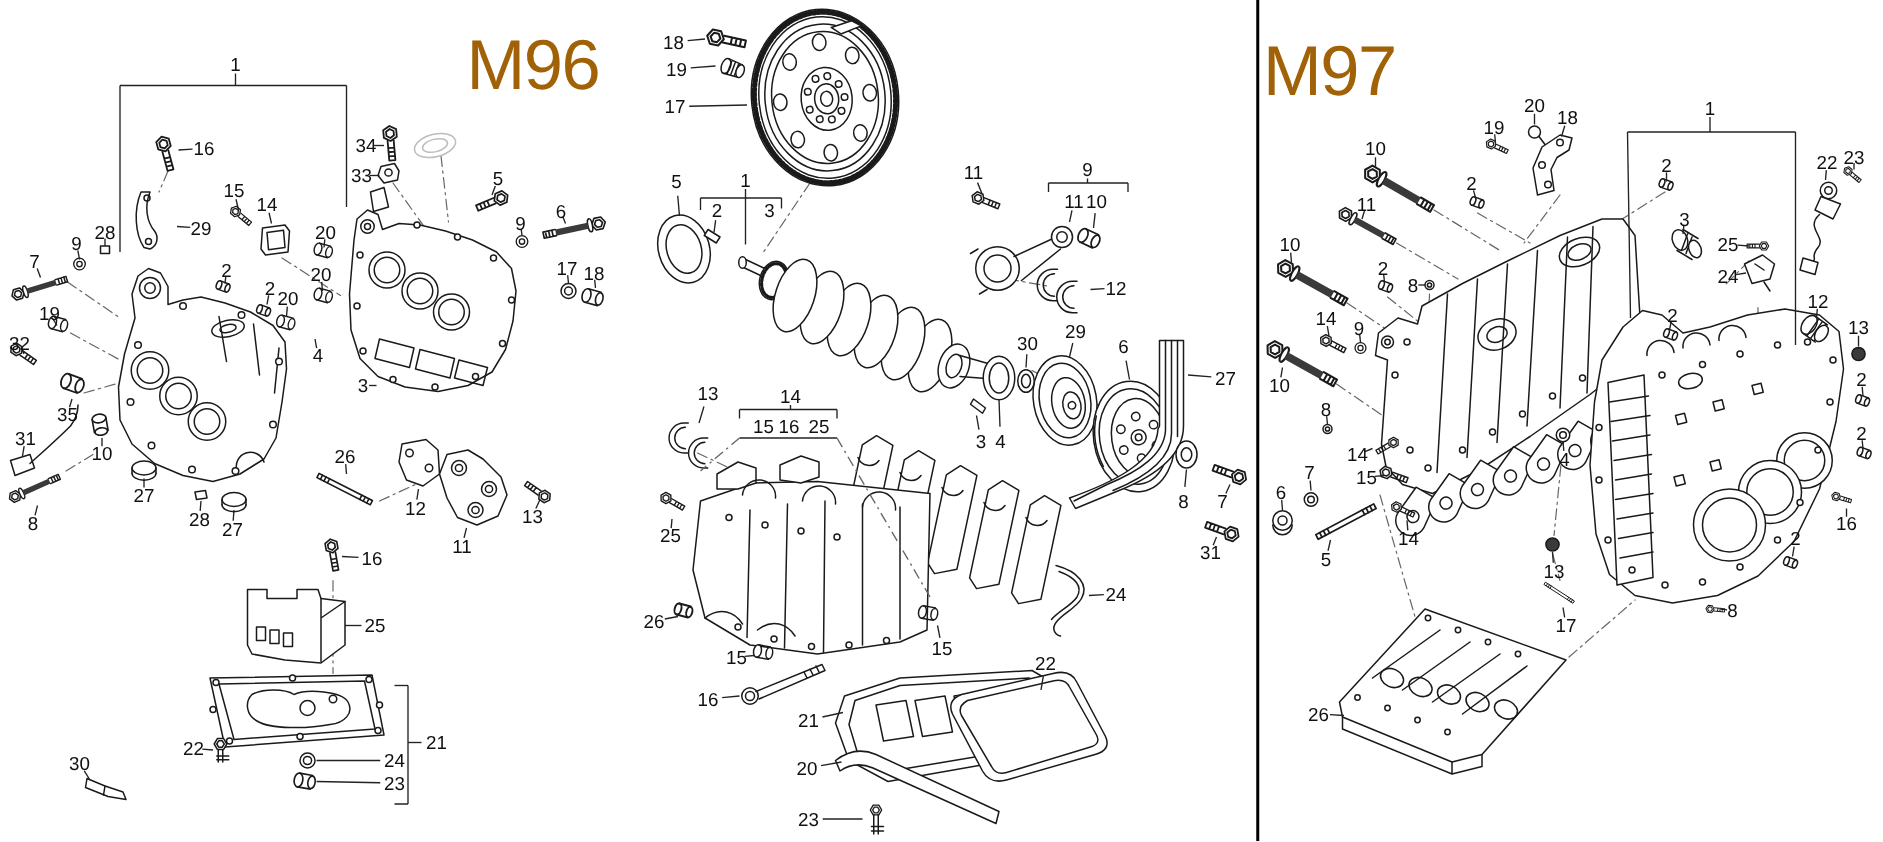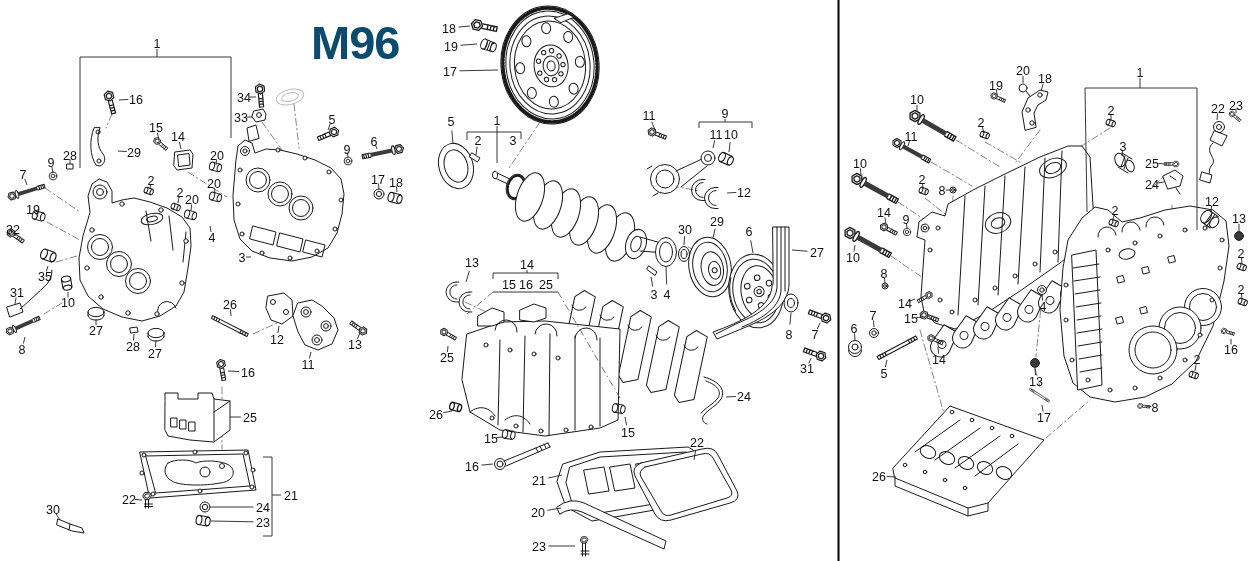--- a/index.html
+++ b/index.html
@@ -1,29 +1,30 @@
 <!DOCTYPE html>
 <html><head>
 <meta charset="utf-8">
 <style>
   html,body{margin:0;padding:0;background:#fff;}
   .stage{position:relative;width:1255px;height:561px;background:#fff;overflow:hidden;
          font-family:"Liberation Sans",sans-serif;}
   .stage svg{position:absolute;left:0;top:0;}
-  .eng-title{position:absolute;font-weight:bold;font-size:47px;line-height:1;
-             letter-spacing:-1px;color:#0c4a6e;}
+  .eng-title{position:absolute;font-weight:normal;font-size:47px;line-height:1;
+             letter-spacing:-1px;color:#a16207;}
   .eng-title.left{left:311px;top:19px;}
   .eng-title.right{left:842px;top:23px;}
 </style>
 </head>
 <body>
 
 <div class="stage">
 
   <div class="eng-title left">M96</div>
+  <div class="eng-title right">M97</div>
 
   <svg id="diagram" width="1255" height="561" viewBox="0 0 1255 561">
     <defs>
       <g id="hx">
           <polygon points="4.2,0 2.1,3.6 -2.1,3.6 -4.2,0 -2.1,-3.6 2.1,-3.6" fill="#fff"></polygon>
           <polygon points="2.5,0 1.2,2.1 -1.2,2.1 -2.5,0 -1.2,-2.1 1.2,-2.1" fill="none"></polygon>
         </g>
       <g id="boltS">
           <use href="#hx"></use>
           <path d="M4,-1.7 H15 M4,1.7 H15 M15,-1.7 V1.7 M8,-1.7 V1.7 M10.3,-1.7 V1.7 M12.6,-1.7 V1.7" fill="none"></path>

